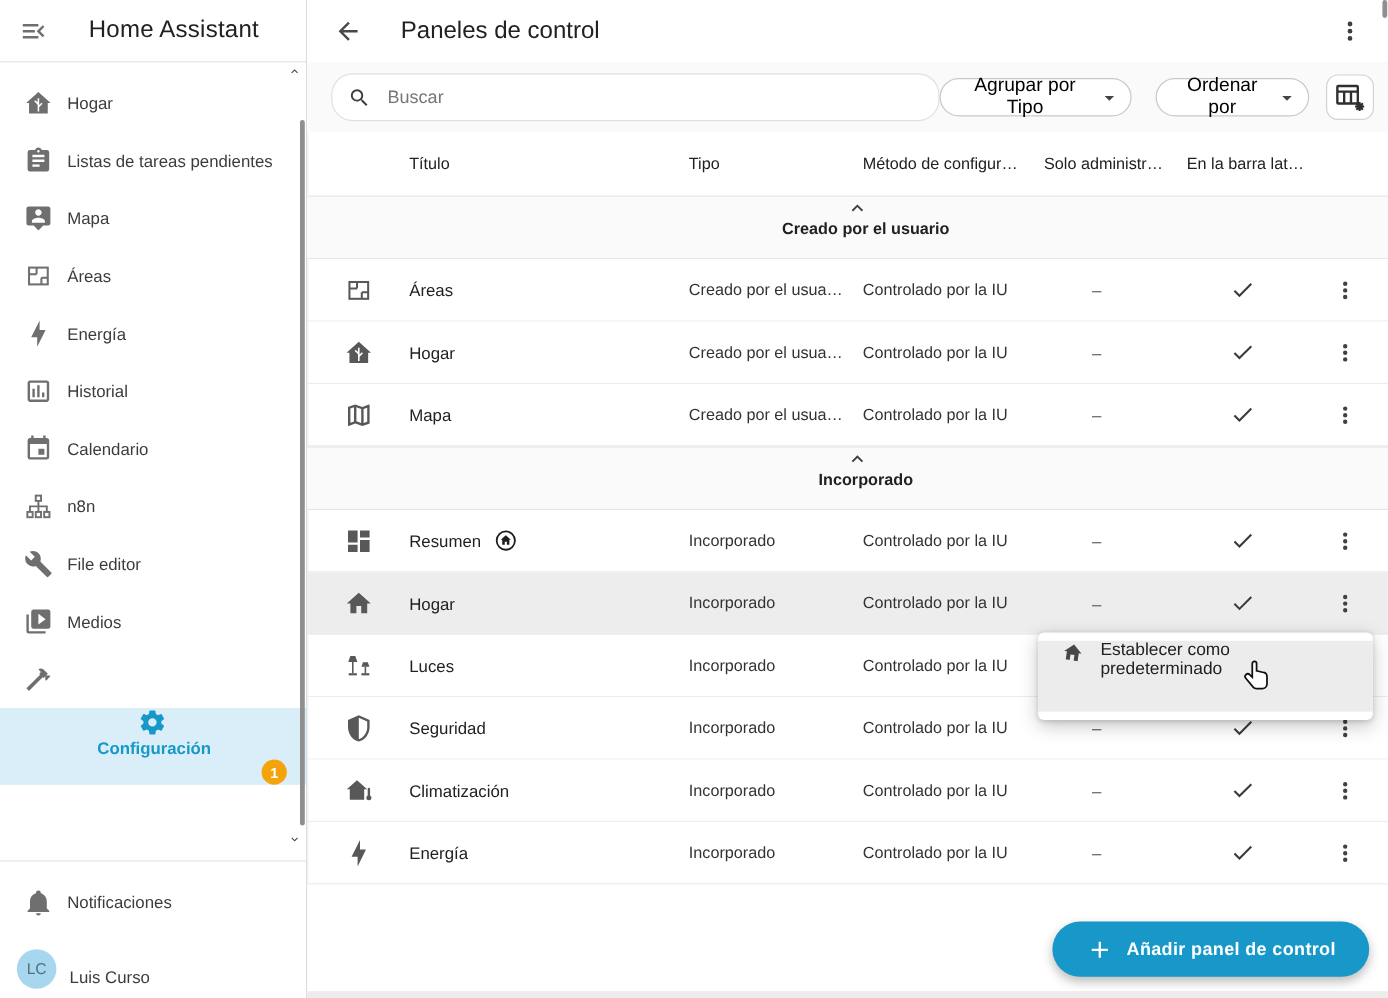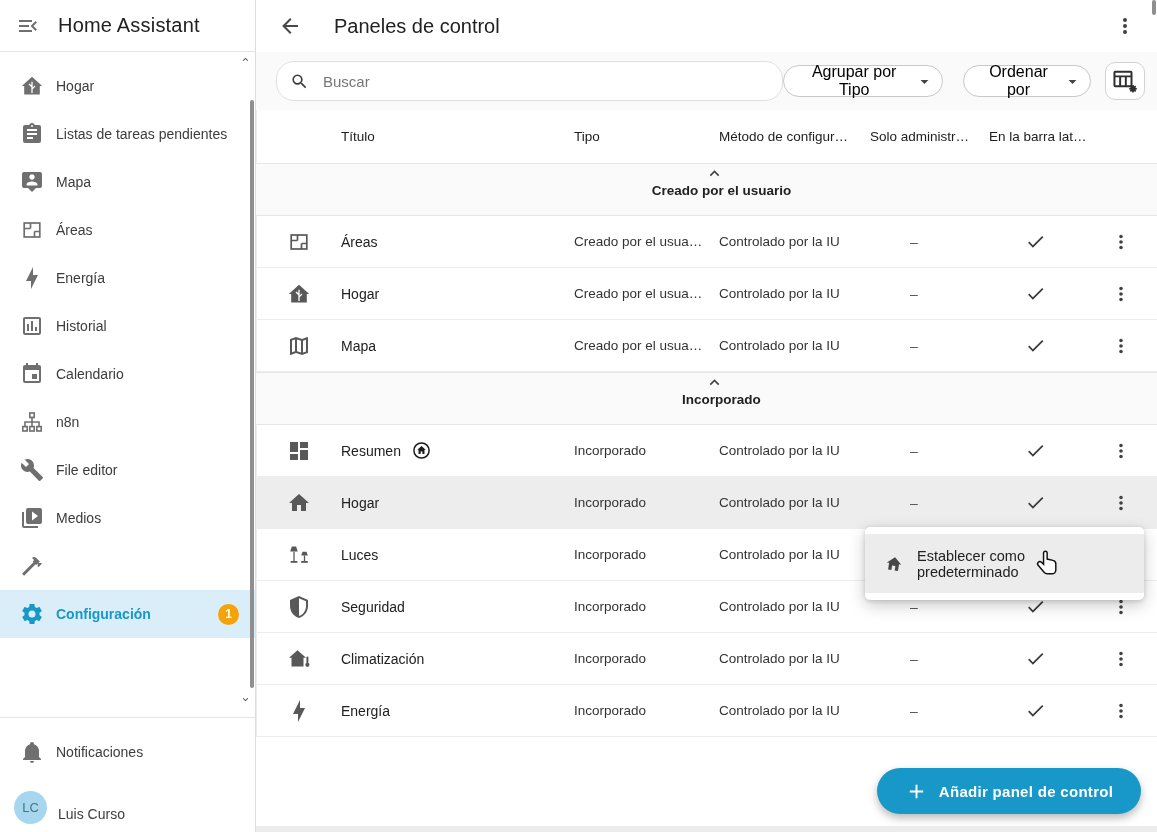--- a/index.html
+++ b/index.html
@@ -6,29 +6,29 @@
   body{
     width:1157px;height:832px;overflow:hidden;position:relative;
     font-family:"Liberation Sans",sans-serif;background:#fafafa;
     -webkit-font-smoothing:antialiased;
   }
   .app{display:flex;width:1157px;height:832px;}
   svg{display:block;}
 
   
   .sidebar{width:256px;min-width:256px;height:832px;background:#fff;border-right:1px solid #dcdcdc;position:relative;box-sizing:border-box;}
-  .sb-header{height:52px;display:flex;align-items:center;gap:16px;padding:0 14px;border-bottom:1px solid #e4e4e4;box-sizing:border-box;}
+  .sb-header{height:52px;display:flex;align-items:center;gap:32px;padding:0 14px;border-bottom:1px solid #e4e4e4;box-sizing:border-box;}
   .menu-btn{width:28px;height:28px;border:none;background:none;padding:2px;color:#6f6f6f;cursor:pointer;}
   .menu-btn svg{width:24px;height:24px;}
   .sb-title{font-size:20px;color:#212121;letter-spacing:.2px;}
   .sb-nav{padding-top:10px;}
   .sb-item{display:flex;align-items:center;min-height:48px;padding:0 10px 0 20px;cursor:pointer;box-sizing:border-box;}
   .sb-ic{width:24px;height:24px;color:#6f6f6f;flex:none;margin-right:12px;}
   .sb-label{font-size:14px;font-weight:500;color:#3c3c3c;line-height:19px;padding-right:8px;}
-  .sb-item.active{background:var(--accent-bg,#daeef9);}
+  .sb-item.active{background:var(--accent-bg,#daeef9);flex-direction:column;}
   .sb-item.active .sb-ic{color:var(--accent,#1798c8);}
   .sb-item.active .sb-label{color:var(--accent,#1798c8);font-weight:700;}
   .sb-badge{margin-left:auto;background:var(--badge,#f5a30b);color:#fff;font-size:12px;font-weight:700;min-width:21px;height:21px;border-radius:11px;display:flex;align-items:center;justify-content:center;margin-right:6px;}
   .sb-caret{position:absolute;right:3px;width:13px;height:11px;color:#444;cursor:pointer;}
   .sb-caret svg{width:13px;height:13px;}
   .sb-caret.up{top:54px;}
   .sb-caret.down{top:694px;}
   .sb-scrollbar{position:absolute;right:1px;top:100px;width:4px;height:588px;background:#8f8f8f;border-radius:2px;cursor:pointer;}
   .sb-bottom{position:absolute;bottom:0;left:0;right:0;border-top:1px solid #e4e4e4;padding:10px 0 8px;background:#fff;}
   .sb-user{display:flex;align-items:flex-end;min-height:48px;padding:0 10px 0 14px;cursor:pointer;}
@@ -71,21 +71,21 @@
   .badge-ic{width:21px;height:21px;color:#1d1d1d;}
   .cell{font-size:13.5px;color:#333;}
   .cell.dash{color:#5a5a5a;padding-left:40px;font-size:14px;}
   .cell-check{padding-left:36px;display:flex;}
   .check-ic{width:21px;height:21px;color:#3c3c3c;}
   .kebab{width:36px;height:36px;border:none;background:none;color:#424242;margin-left:6px;display:flex;align-items:center;justify-content:center;cursor:pointer;}
   .kebab svg{width:22px;height:22px;}
 
   
   .menu-pop{position:absolute;left:609px;top:527px;width:279px;background:#fff;border-radius:5px;box-shadow:0 5px 16px rgba(0,0,0,.22),0 1px 4px rgba(0,0,0,.14);padding:7px 0;z-index:20;}
-  .menu-item{height:59px;background:#ececec;display:flex;align-items:center;padding:0 14px 0 19px;font-size:14.5px;color:#212121;cursor:pointer;box-sizing:border-box;}
+  .menu-item{height:59px;background:#ececec;display:flex;align-items:flex-start;padding:0 14px 0 19px;font-size:14.5px;color:#212121;cursor:pointer;box-sizing:border-box;}
   .mi-ic{width:20px;height:20px;color:#474747;margin-right:13px;flex:none;}
   .mi-ic svg{width:20px;height:20px;}
   .cursor{position:absolute;left:779px;top:549px;width:27px;height:30px;z-index:30;pointer-events:none;}
 
   .fab{position:absolute;left:621px;top:768px;width:264px;height:46px;border-radius:23px;background:var(--accent,#1798c8);color:#fff;display:flex;align-items:center;justify-content:center;gap:11px;font-size:15px;font-weight:700;border:none;box-shadow:0 4px 9px rgba(0,0,0,.28);cursor:pointer;letter-spacing:.3px;font-family:"Liberation Sans",sans-serif;}
   .fab .plus-ic{width:23px;height:23px;color:#fff;}
   .fab .plus-ic svg{width:23px;height:23px;}
 
   .bottom-strip{position:absolute;left:0;bottom:0;width:100%;height:6px;background:#ececec;}
   .v-scroll-nub{position:absolute;right:1px;top:0;width:4px;height:15px;background:#8f8f8f;border-radius:2px;cursor:pointer;}

